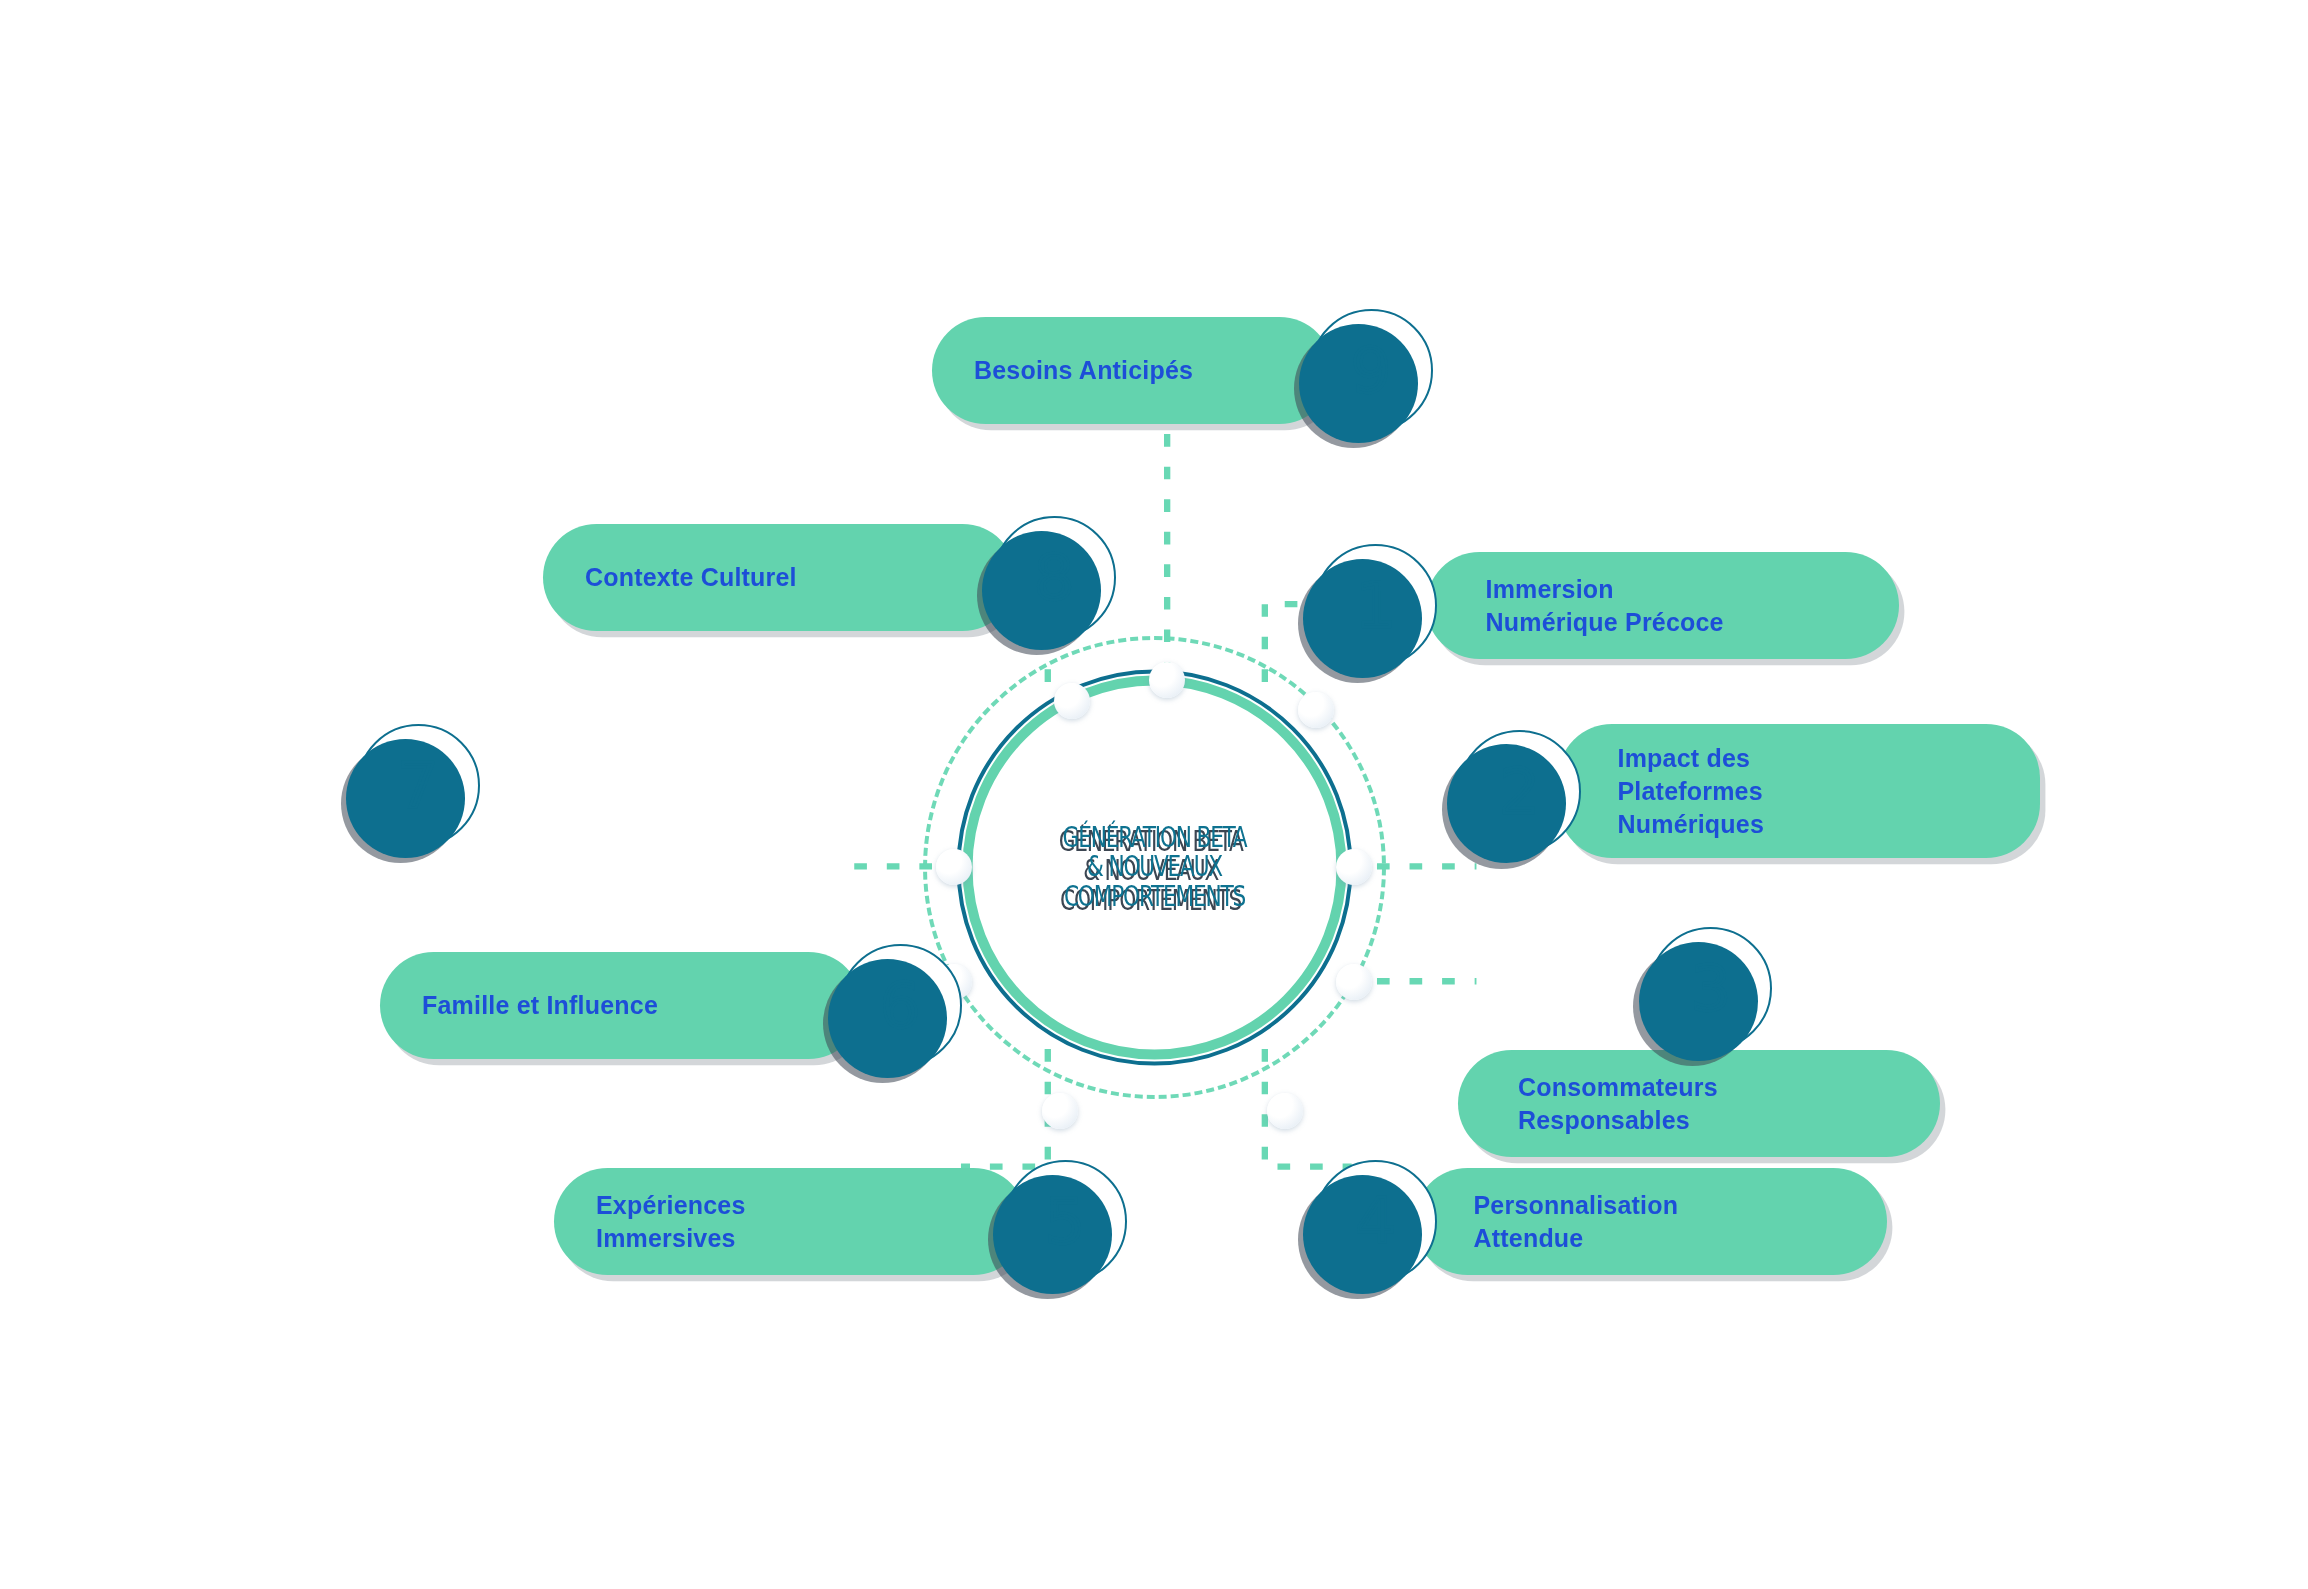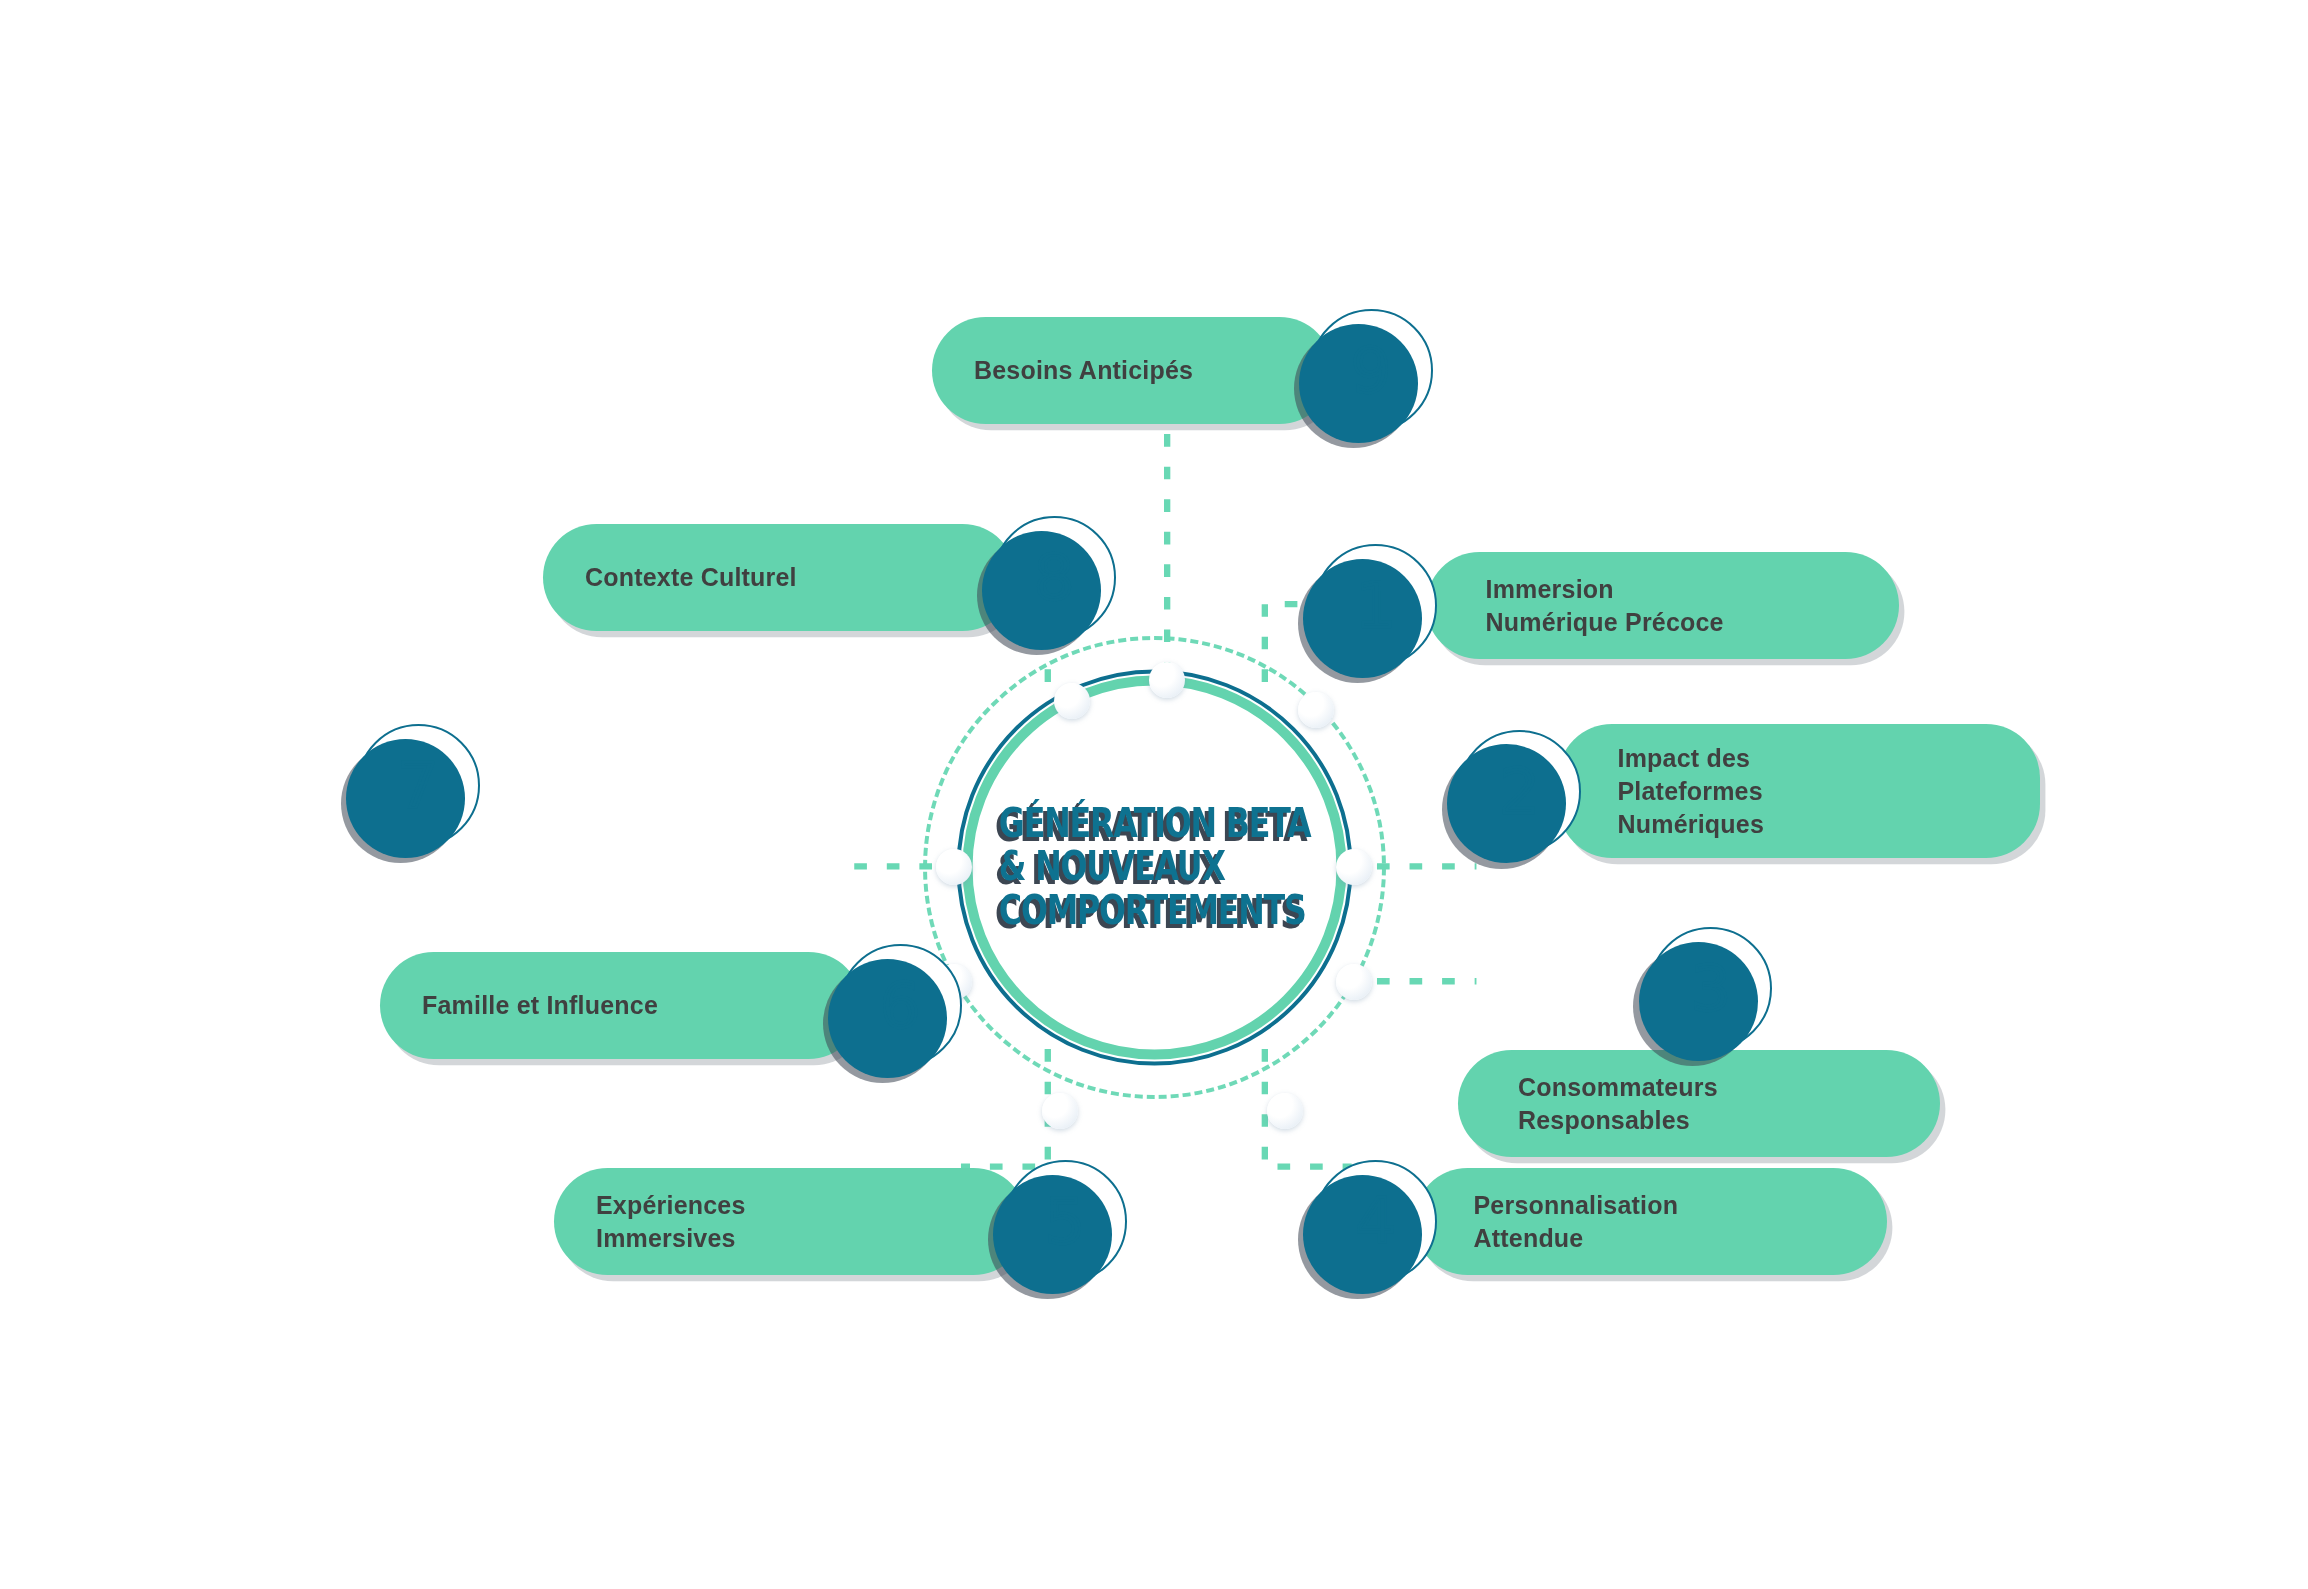--- a/index.html
+++ b/index.html
@@ -71,22 +71,23 @@
     height: 396px;
     border-radius: 50%;
     border: 4.5px solid #0d6f8f;
     box-sizing: border-box;
   }
   .center-title {
     position: absolute;
     left: 50%; top: 50%;
     transform: translate(-50%, -50%);
     width: 362px;
-    font-weight: 700;
-    font-size: 41px;
+    text-align: center;
+    font-weight: 400;
+    font-size: 28px;
     line-height: 1.07;
     letter-spacing: -1.4px;
     color: #0e7290;
     text-shadow: -4.5px 4.5px 0 #3c4652;
     font-family: "DejaVu Sans", sans-serif;
     font-stretch: condensed;
     transform-origin: center;
   }
   .center-title span { display: block; white-space: nowrap; transform: scaleX(0.86); }
 
@@ -112,21 +113,21 @@
   .pill {
     position: relative;
     background: #63d3ae;
     border-radius: 54px;
     height: 107px;
     display: flex;
     align-items: center;
     box-shadow: 5.4px 6.3px 0 rgba(150,158,165,.42);
   }
   .pill-label {
-    color: #404040;
+    color: #1d4ed8;
     font-weight: 700;
     font-size: 25px;
     line-height: 1.32;
     white-space: pre-line;
     letter-spacing: 0.2px;
   }
 
   .num-circle {
     position: relative;
     width: 119px;

